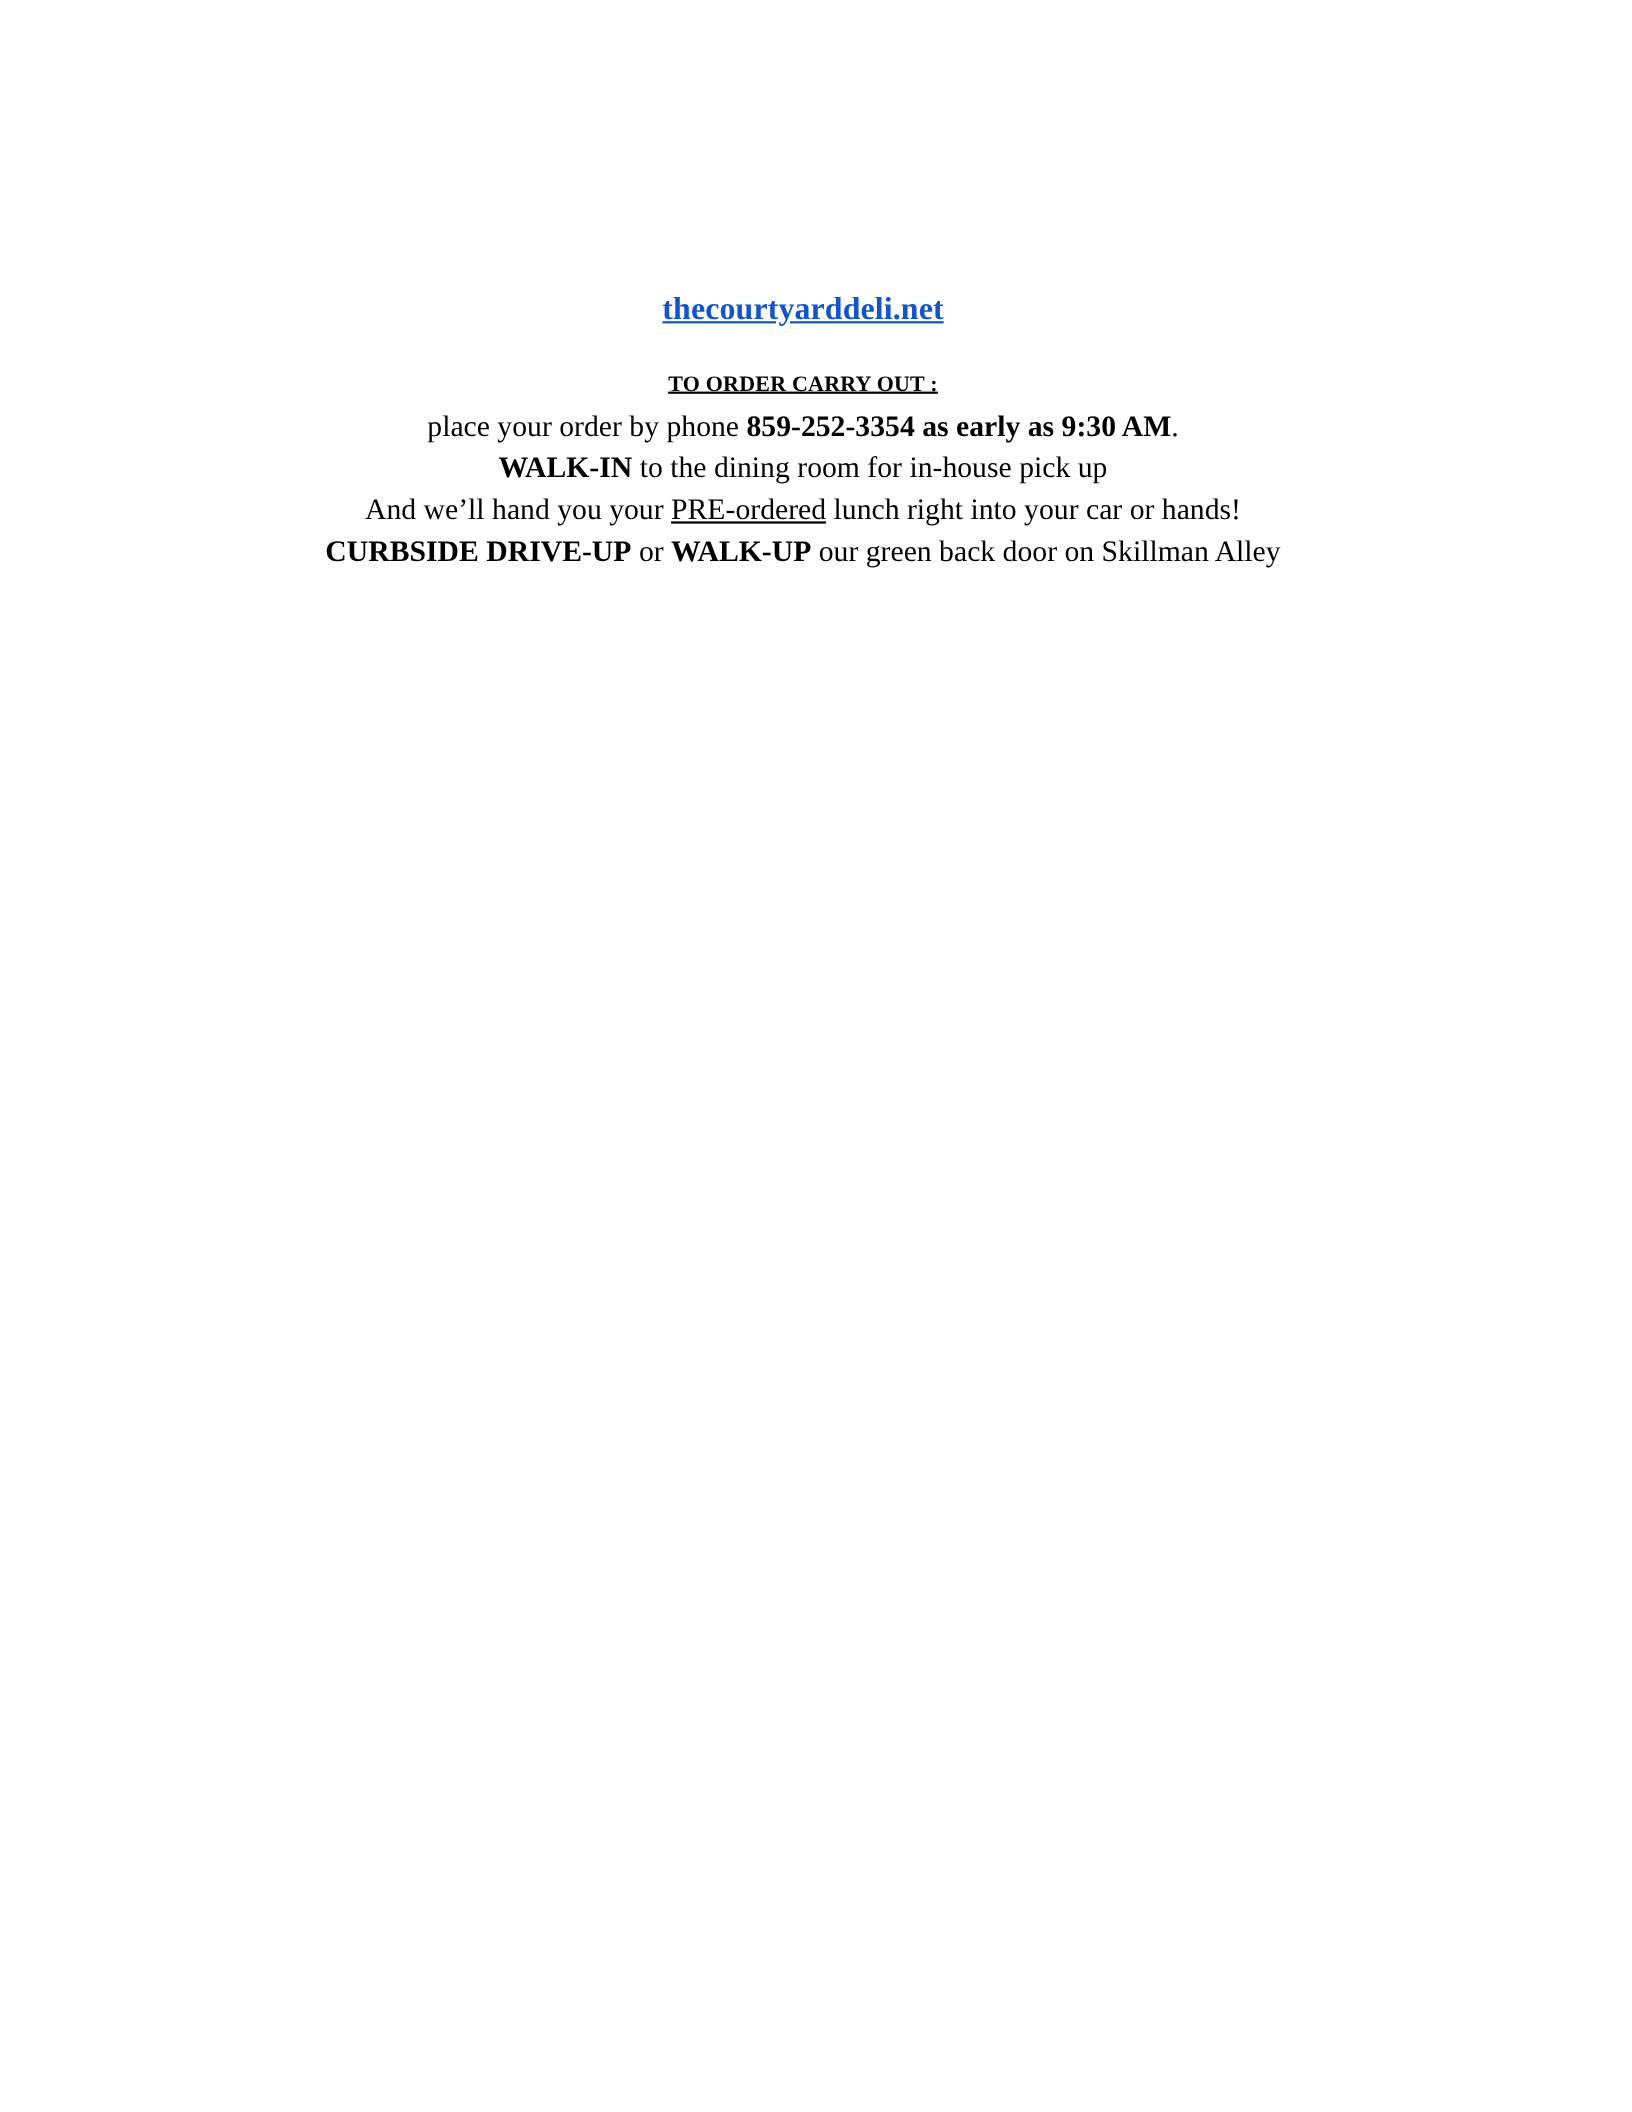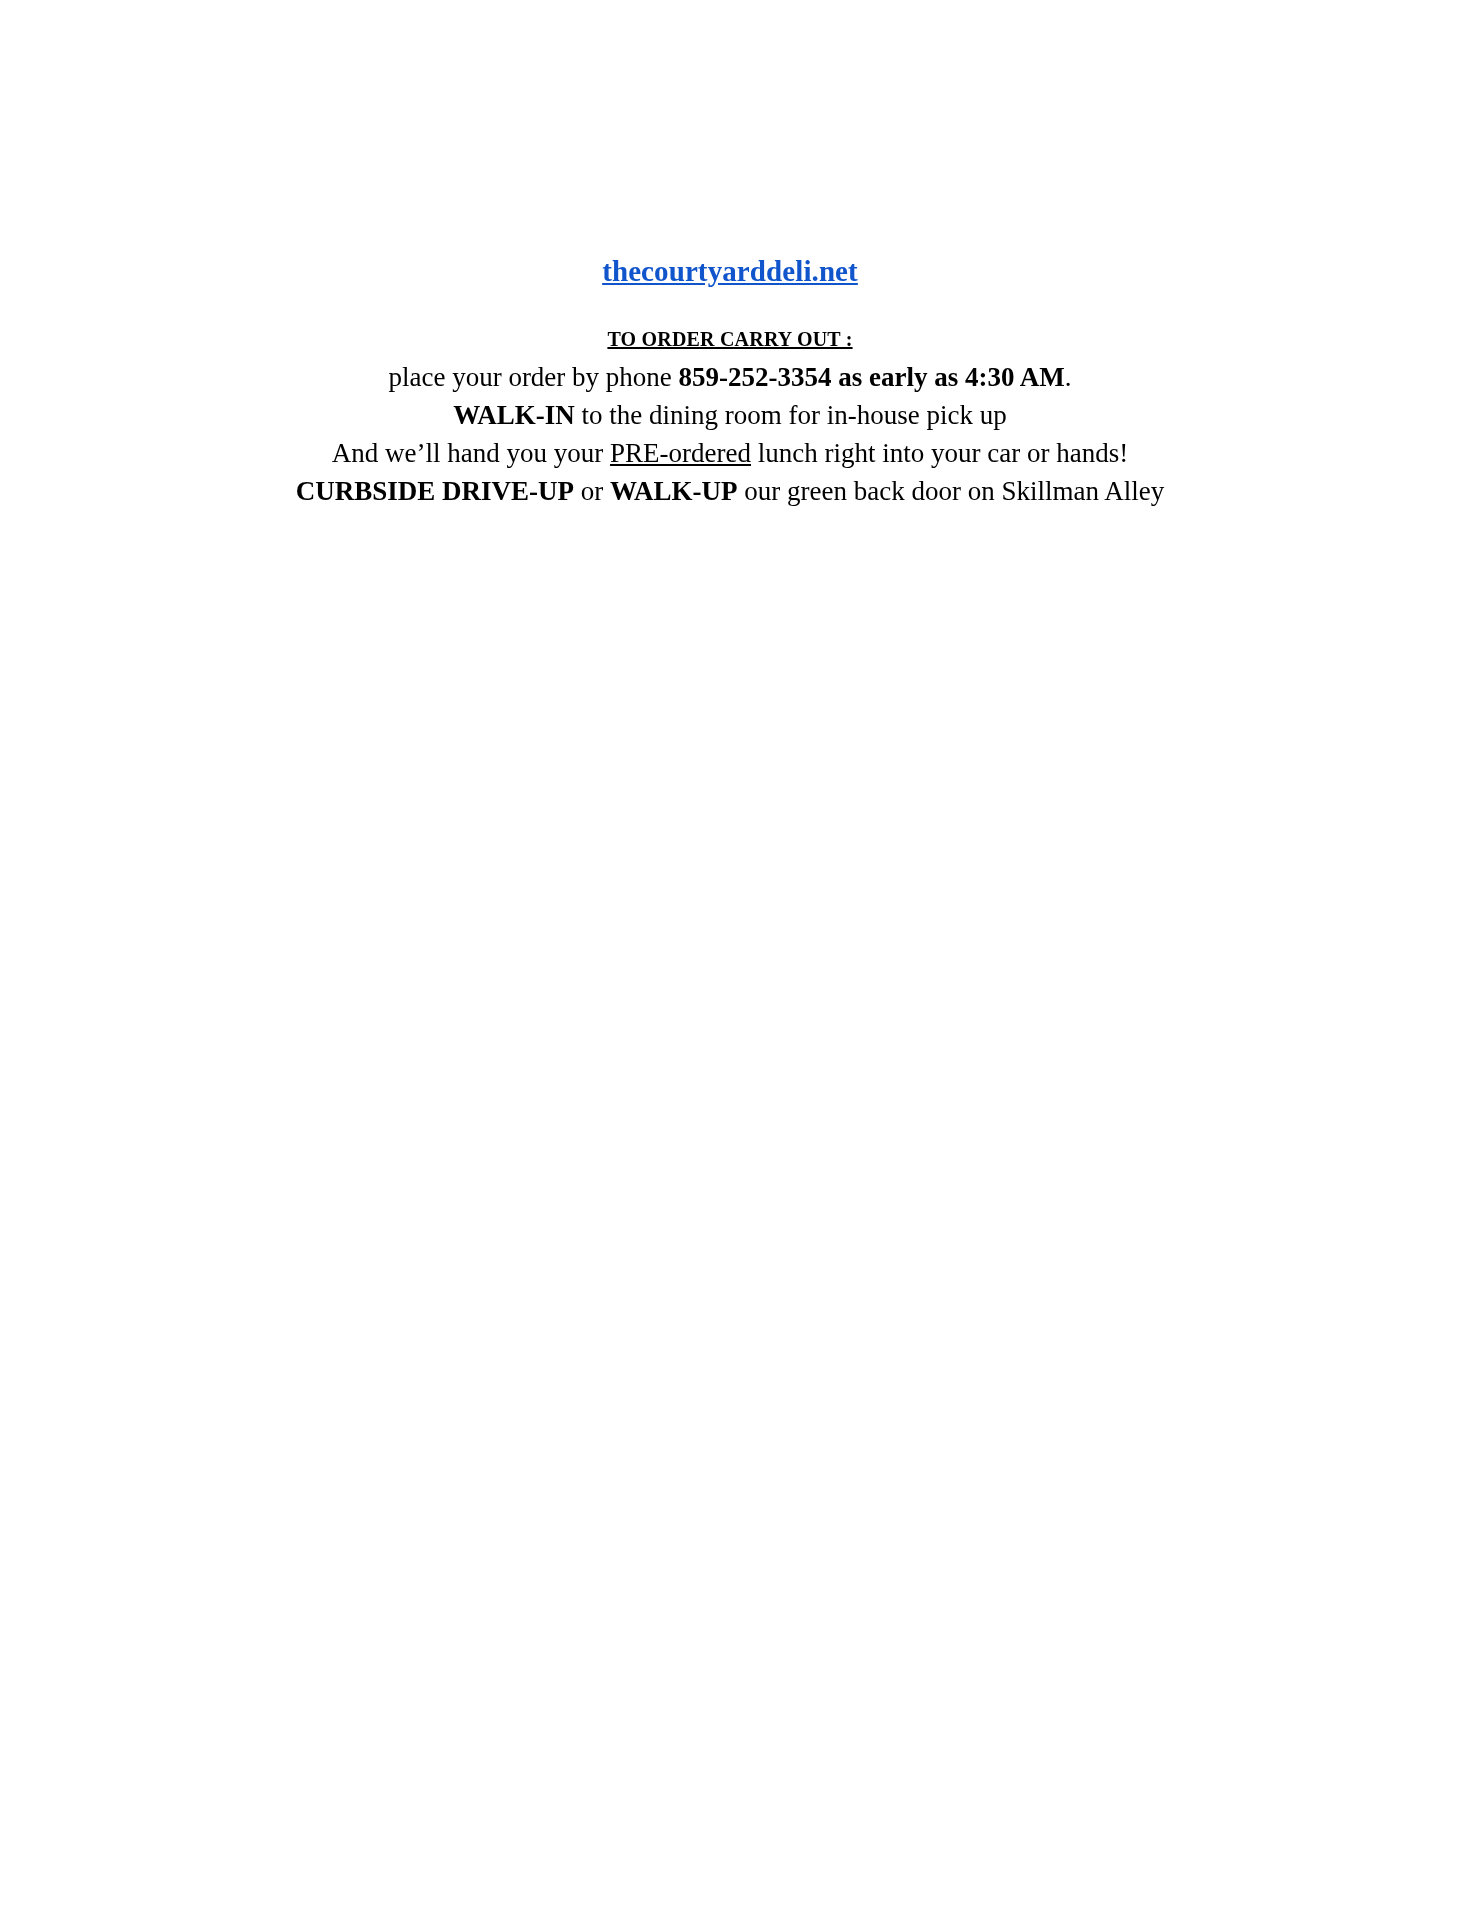--- a/index.html
+++ b/index.html
@@ -16,21 +16,21 @@
   }
   .page {
     position: relative;
     width: 1484px;
     height: 1920px;
     background: #ffffff;
   }
   .doc-body {
     position: absolute;
     left: 0;
-    top: 0;
+    top: 10px;
     width: 1460px;
     padding-top: 255px;
     box-sizing: border-box;
     text-align: center;
   }
   .site-link-row {
     text-align: center;
     margin-bottom: 40px;
   }
   a.site-link {
@@ -65,21 +65,21 @@
 <div class="page">
   <div class="doc-body">
 
     <div class="site-link-row">
       <a class="site-link" href="#">thecourtyarddeli.net</a>
     </div>
 
     <div class="heading">TO ORDER CARRY OUT :</div>
 
     <div class="line">
-      <span>place your order by phone </span><span class="b">859-252-3354 as early as 4:30 AM</span><span>.</span>
+      <span>place your order by phone </span><span class="b">859-252-3354 as early as 9:30 AM</span><span>.</span>
     </div>
 
     <div class="line">
       <span class="b">WALK-IN</span><span> to the dining room for in-house pick up</span>
     </div>
 
     <div class="line">
       <span>And we’ll hand you your </span><span class="u">PRE-ordered</span><span> lunch right into your car or hands!</span>
     </div>
 

